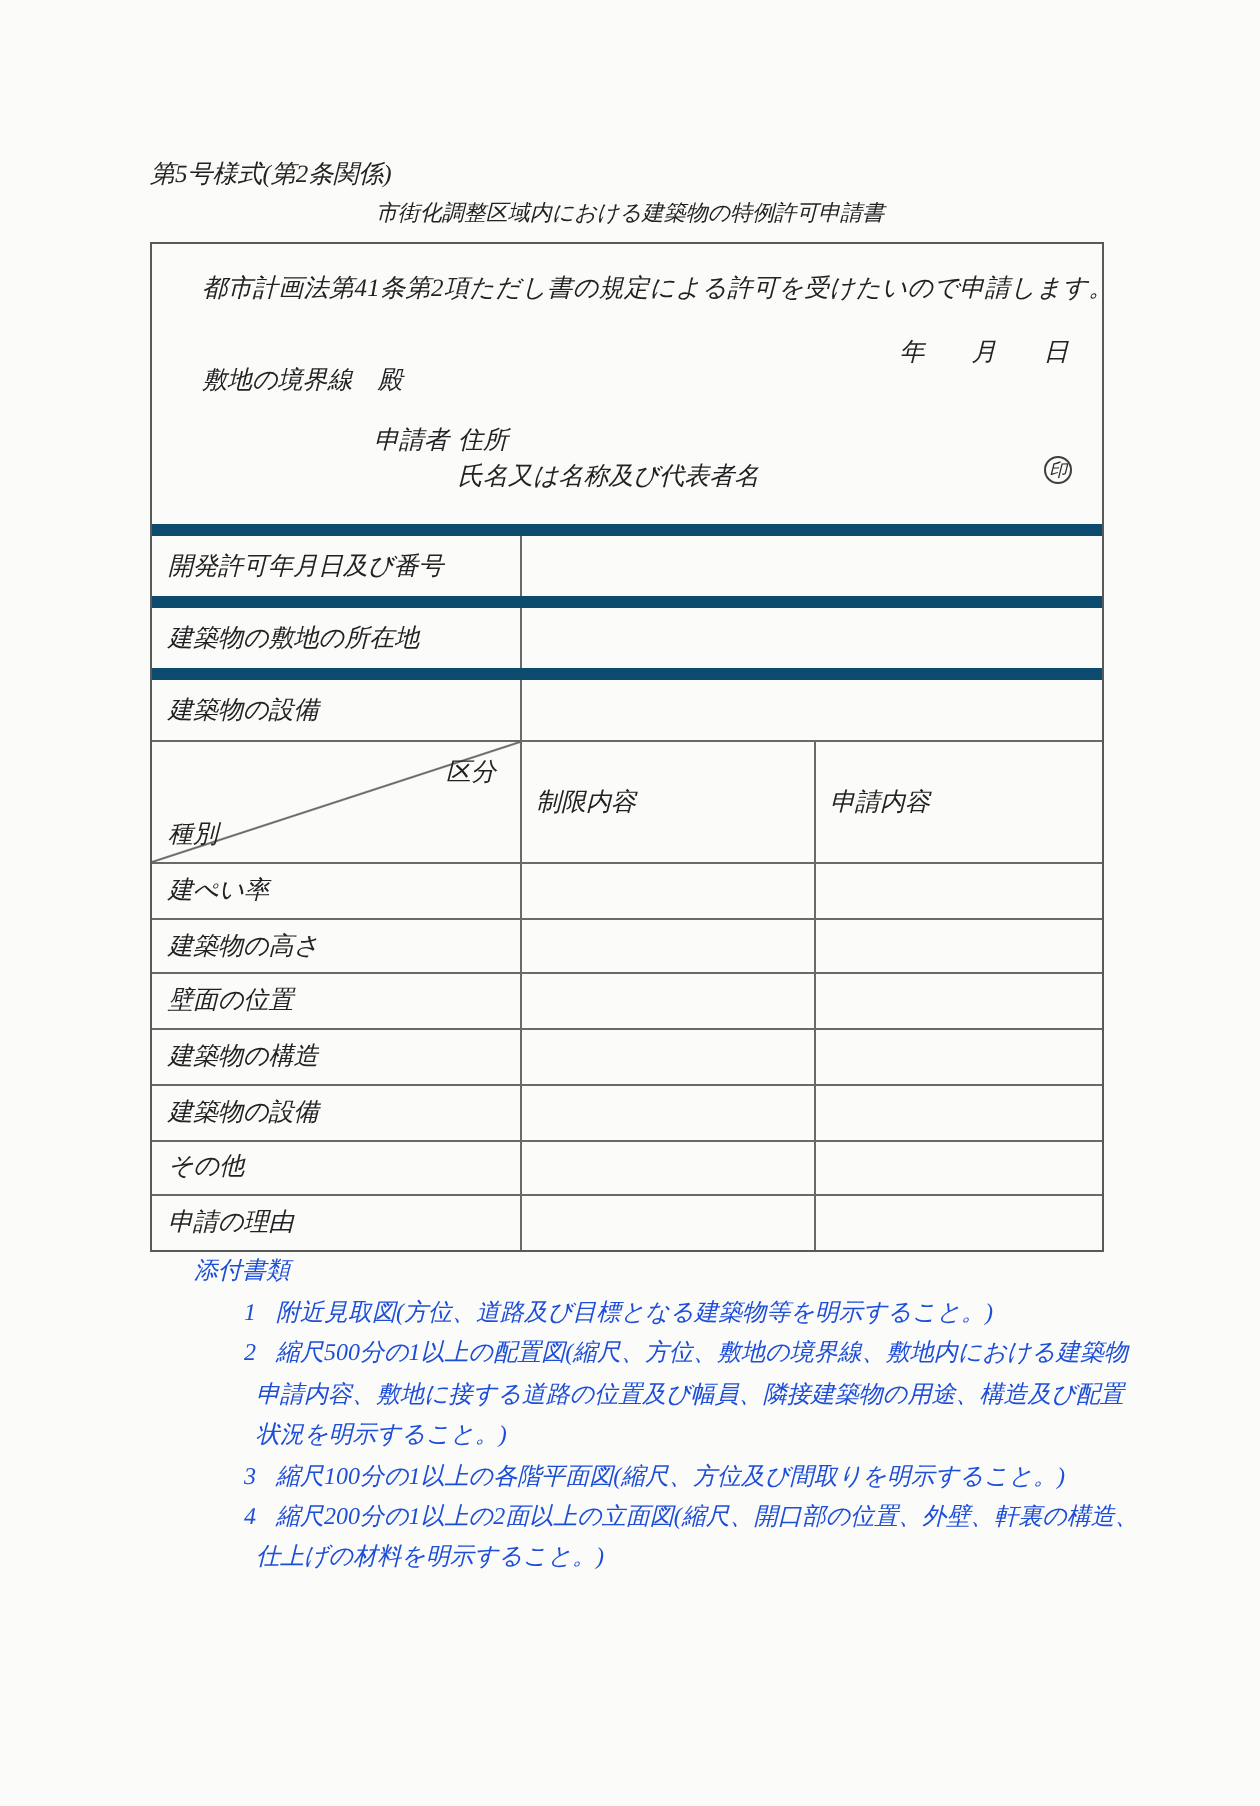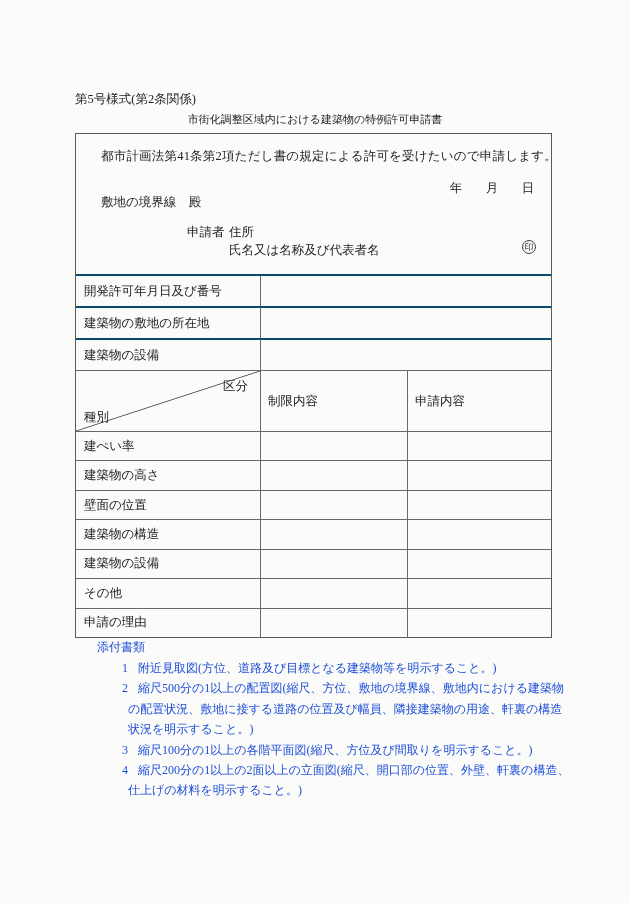--- a/index.html
+++ b/index.html
@@ -4,21 +4,21 @@
 <style>
   html,body{margin:0;padding:0;}
   body{
     width:630px;height:903px;
     background:#fbfbfa;
     font-family:"Liberation Serif","DejaVu Serif",serif;
     color:#222;
     position:relative;
     -webkit-font-smoothing:antialiased;
   }
-  .page{position:absolute;left:0;top:16px;width:630px;height:871px;overflow:hidden;}
+  .page{position:absolute;left:0;top:4px;width:630px;height:871px;overflow:hidden;font-style:italic;}
 
   .form-number{
     position:absolute;left:75px;top:76px;
     font-size:12.5px;line-height:15px;white-space:nowrap;
   }
   .form-title{
     position:absolute;left:0;top:95px;width:630px;
     text-align:center;font-size:11px;line-height:16px;white-space:nowrap;
   }
 
@@ -39,21 +39,21 @@
   .applicant{position:absolute;left:111px;top:90px;white-space:nowrap;}
   .addr-label{position:absolute;left:153px;top:90px;white-space:nowrap;}
   .name-label{position:absolute;left:153px;top:108px;white-space:nowrap;}
   .seal{
     position:absolute;left:446px;top:106px;width:14px;height:14px;
     border:1px solid #3f3f3f;border-radius:50%;
     display:flex;align-items:center;justify-content:center;
     font-size:9px;color:#2a2a2a;box-sizing:border-box;
   }
 
-  .srow{flex:none;height:30px;border-top:2px solid #0c4a6e;display:flex;}
+  .srow{flex:none;height:30px;border-top:6px solid #0c4a6e;display:flex;}
   .label-cell{
     width:185px;flex:none;border-right:1px solid #696969;box-sizing:border-box;
     display:flex;align-items:center;padding-left:8px;white-space:nowrap;
   }
   .value-cell{flex:1;}
 
   .mhead{flex:none;height:60px;border-top:1px solid #696969;display:flex;}
   .corner{
     width:185px;flex:none;border-right:1px solid #696969;box-sizing:border-box;
     position:relative;
@@ -176,21 +176,21 @@
   <div class="attachments">
     <div class="att-heading">添付書類</div>
 
     <div class="att-line att-first">
       <span class="att-num">1</span><span>附近見取図(方位、道路及び目標となる建築物等を明示すること。)</span>
     </div>
 
     <div class="att-line att-first">
       <span class="att-num">2</span><span>縮尺500分の1以上の配置図(縮尺、方位、敷地の境界線、敷地内における建築物</span>
     </div>
-    <div class="att-line att-cont">の配置状況、敷地に接する道路の位置及び幅員、隣接建築物の用途、軒裏の構造</div>
+    <div class="att-line att-cont">申請内容、敷地に接する道路の位置及び幅員、隣接建築物の用途、構造及び配置</div>
     <div class="att-line att-cont">状況を明示すること。)</div>
 
     <div class="att-line att-first">
       <span class="att-num">3</span><span>縮尺100分の1以上の各階平面図(縮尺、方位及び間取りを明示すること。)</span>
     </div>
 
     <div class="att-line att-first">
       <span class="att-num">4</span><span>縮尺200分の1以上の2面以上の立面図(縮尺、開口部の位置、外壁、軒裏の構造、</span>
     </div>
     <div class="att-line att-cont">仕上げの材料を明示すること。)</div>

